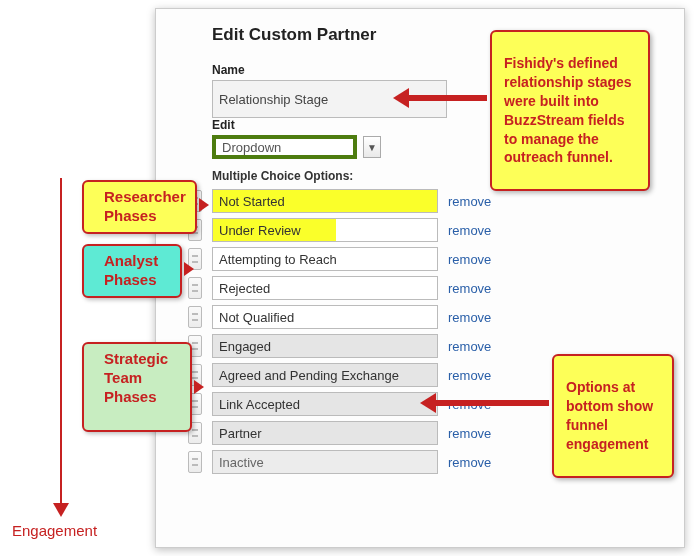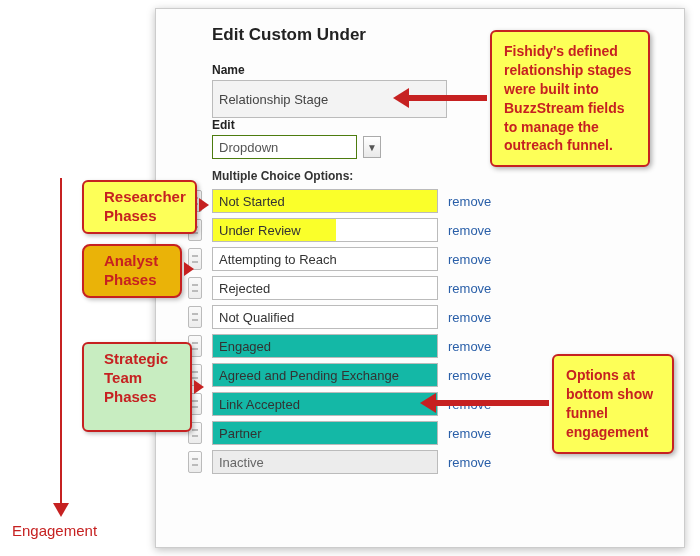--- a/index.html
+++ b/index.html
@@ -42,21 +42,21 @@
     border: 1px solid #bbb;
     background: #f3f3f3;
     padding: 18px 6px;
     font-size: 13px;
     color: #444;
   }
   .type-row { display:flex; align-items:center; gap:6px; margin-bottom:10px;}
   .select-box {
     width: 145px;
     height: 24px;
-    border: 1px solid #4d7c0f;
+    border: 4px solid #4d7c0f;
     background: #fff;
     padding: 2px 6px;
     font-size: 13px;
     color: #555;
     display:flex; align-items:center; justify-content:space-between;
   }
   .select-caret { width:18px; height:22px; border:1px solid #aaa; display:flex; align-items:center; justify-content:center; font-size:10px; color:#555; background:linear-gradient(#fff,#e9e9e9); }
   .mco-label { font-size:12px; font-weight:bold; margin-bottom:6px; margin-top:4px;}
   .option-row {
     display:flex;
@@ -85,50 +85,50 @@
     width: 226px;
     height: 24px;
     border:1px solid #bbb;
     background:#fff;
     padding:2px 6px;
     font-size:13px;
     color:#333;
   }
   .option-input.hl-yellow { background:#faff2a; }
   .option-input.hl-yellow.part { background:linear-gradient(to right,#faff2a 0,#faff2a 55%,#fff 55%,#fff 100%);padding-left:6px; }
-  .option-input.hl-green { background:#14b8a6; }
+  .option-input.hl-green { background:#e5e5e5; }
   .option-input.hl-gray { background:#ececec; color:#666; }
   .remove-link {
     margin-left:10px;
     color:#2a5fa8;
     font-size:13px;
     cursor:pointer;
   }
   
   .anno-box {
     position:absolute;
     border:2px solid #c62121;
     border-radius:6px;
     box-shadow:2px 2px 4px rgba(0,0,0,0.25);
     padding:6px 20px;
     font-size:15px;
     font-weight:bold;
     color:#c62121;
     line-height:1.25;
   }
   .anno-yellow { background:#fdff58; }
-  .anno-white  { background:#eab308;border-radius:8px; }
+  .anno-white  { background:#5eead4; }
   .anno-green  { background:#c8edc1; }
   .anno-large {
     position:absolute;
     background:#fdff58;
     border:2px solid #c62121;
     border-radius:6px;
     box-shadow:2px 2px 5px rgba(0,0,0,0.3);
-    padding:10px 12px;
+    padding:22px 12px;
     font-size:14px;
     font-weight:bold;
     color:#c62121;
     line-height:1.35;
   }
   .engagement-arrow {
     position:absolute;
     left:60px;
     top:178px;
     width:2px;
@@ -173,21 +173,21 @@
     border-top:7px solid transparent;
     border-bottom:7px solid transparent;
     border-left:10px solid #c62121;
   }
   input { font-family:inherit; }
 </style>
 </head>
 <body>
 
 <div class="dialog">
-  <div class="dialog-title">Edit Custom Under</div>
+  <div class="dialog-title">Edit Custom Partner</div>
 
   <div class="field-label">Name</div>
   <input class="text-input" value="Relationship Stage" style="">
 
   <div class="field-label">Edit</div>
   <div class="type-row">
     <div class="select-box">
       <span>Dropdown</span>
     </div>
     <div class="select-caret">▼</div>

